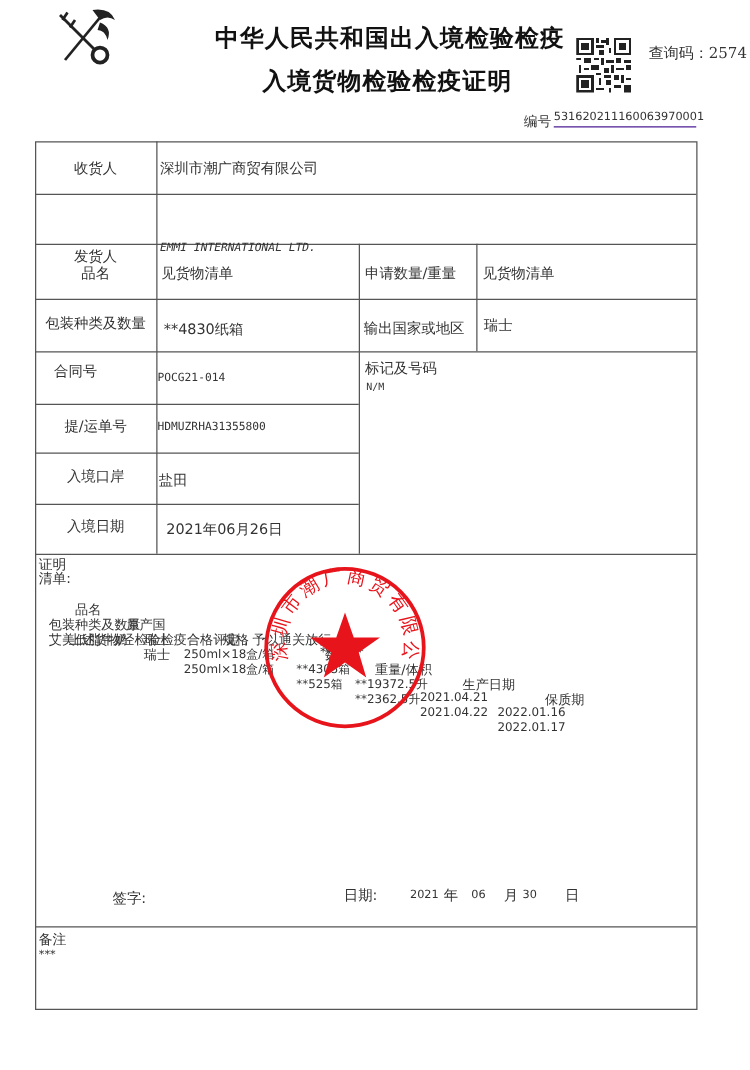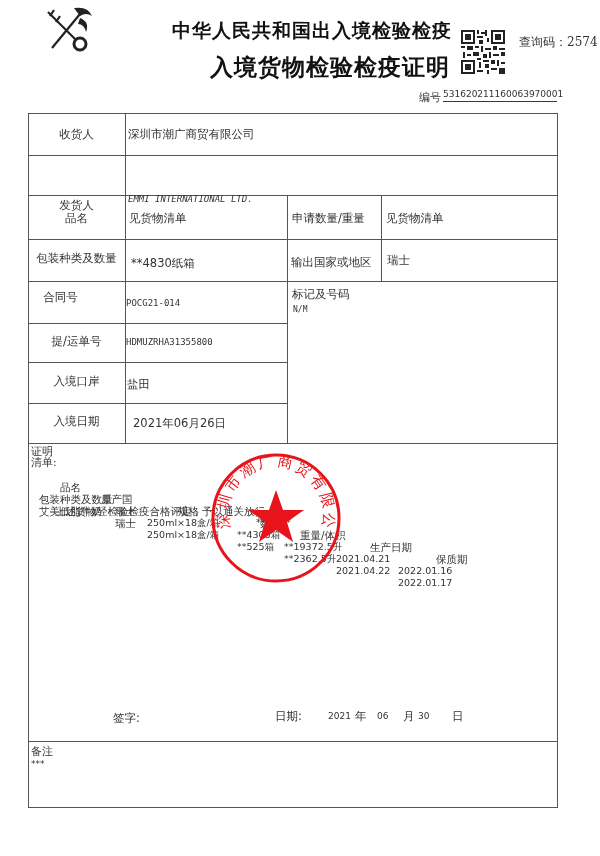--- a/index.html
+++ b/index.html
@@ -1,19 +1,19 @@
 <!DOCTYPE html>
 <html><head>
 <meta charset="utf-8">
 <style>
   html,body{margin:0;padding:0;background:#fff;}
   body{width:600px;height:856px;position:relative;overflow:hidden;font-family:"DejaVu Sans",sans-serif;color:#222;}
   .abs{position:absolute;}
   .title1{left:172px;top:18px;font-size:19px;font-weight:bold;letter-spacing:1px;color:#111;}
-  .title2{left:210px;top:52px;font-size:23px;font-weight:bold;letter-spacing:1px;color:#111;}
+  .title2{left:210px;top:52px;font-size:19px;font-weight:bold;letter-spacing:1px;color:#111;}
   .query{left:519px;top:34px;font-family:"DejaVu Serif",serif;font-size:12px;color:#333;}
   .qr{left:461px;top:30px;width:44px;height:44px;}
   .serial-label{left:419px;top:90px;font-size:11px;color:#333;}
   .serial-val{left:443px;top:89px;font-size:9px;color:#333;border-bottom:1px solid #4c1d95;width:114px;padding-bottom:2px;}
   .logo{left:40px;top:4px;width:62px;width:62px;height:50px;}
   .box{border:1px solid #555;}
   .hline{position:absolute;height:0;border-top:1px solid #555;}
   .vline{position:absolute;width:0;border-left:1px solid #555;}
   .lbl{position:absolute;font-size:11.5px;color:#333;text-align:center;}
   .val{position:absolute;font-size:11.5px;color:#333;}
@@ -188,21 +188,21 @@
       <path id="sealArc" d="M 22 78 A 48 48 0 1 1 114 78"></path>
     </defs>
     <circle cx="68" cy="68" r="63" fill="none" stroke="#e8141b" stroke-width="3"></circle>
     <polygon points="68,40 75,60 96,60 79,72 85,92 68,80 51,92 57,72 40,60 61,60" fill="#e8141b"></polygon>
     <text font-family="DejaVu Sans, sans-serif" font-size="15" fill="#e8141b" letter-spacing="3">
       <textPath href="#sealArc">深圳市潮广商贸有限公司</textPath>
     </text>
   </svg>
 </div>
 
-<div class="val" style="left:113px;top:711px;">签字:</div>
+<div class="val" style="left:90px;top:711px;">签字:</div>
 <div class="val" style="left:275px;top:709px;">日期:</div>
 <div class="val" style="left:328px;top:711px;font-size:9px;">2021</div>
 <div class="val" style="left:355px;top:709px;">年</div>
 <div class="val" style="left:377px;top:711px;font-size:9px;">06</div>
 <div class="val" style="left:403px;top:709px;">月</div>
 <div class="val" style="left:418px;top:711px;font-size:9px;">30</div>
 <div class="val" style="left:452px;top:709px;">日</div>
 
 <div class="cert" style="top:746px;">备注</div>
 <div class="cert" style="top:758px;font-size:9px;">***</div>

